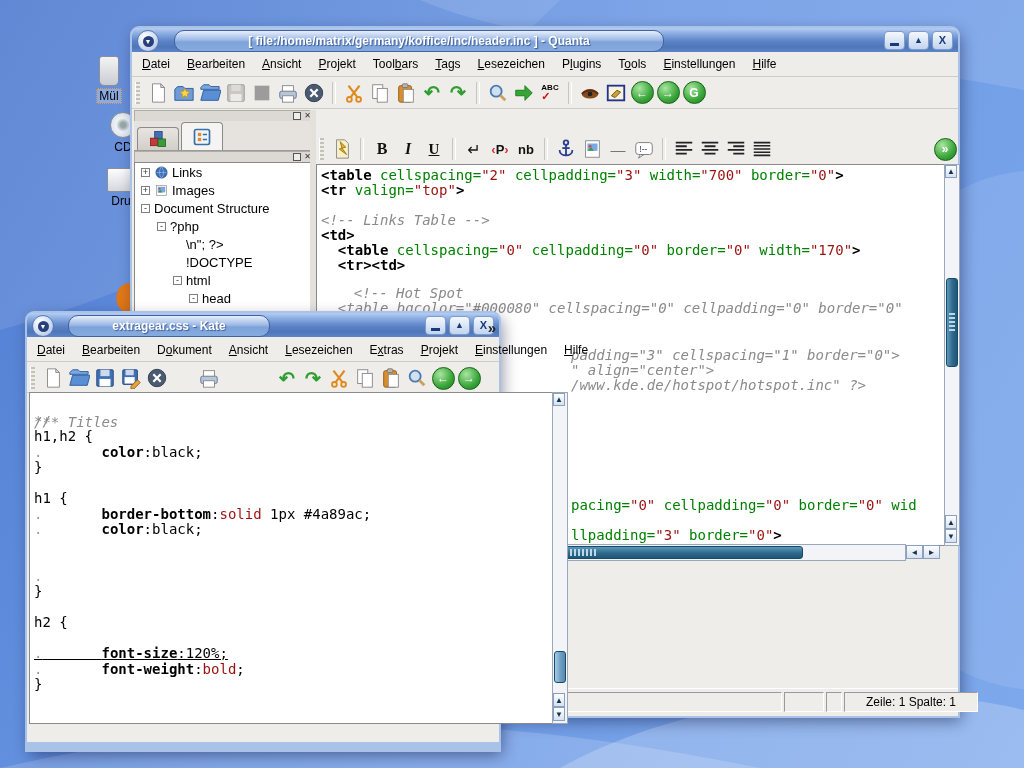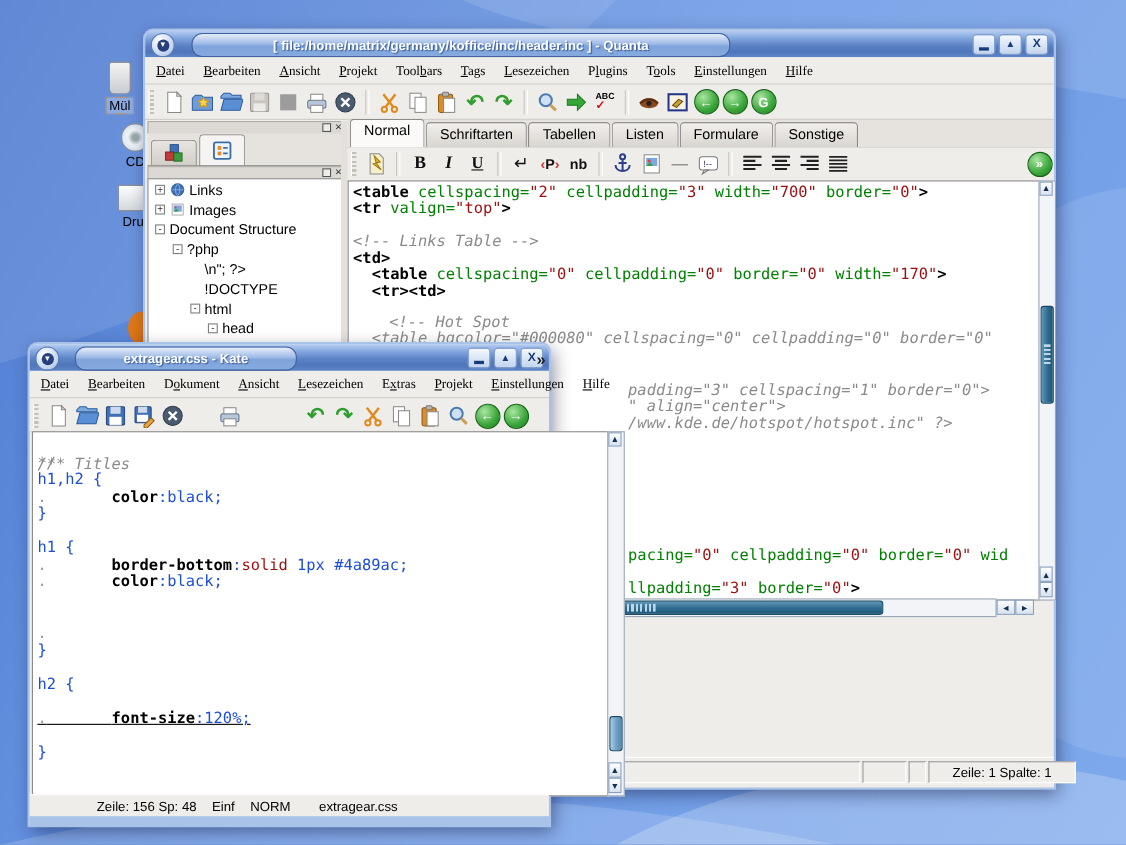--- a/index.html
+++ b/index.html
@@ -33,21 +33,21 @@
   .wbtns{position:absolute;right:5px;top:3px;display:flex;gap:3px;}
   .wbtn{width:19px;height:17px;border-radius:4px;
         background:linear-gradient(#f4f8fd,#c2d4ee);border:1px solid #7f9cc8;
         color:#173a7a;font-weight:bold;display:flex;align-items:center;justify-content:center;}
   .wbtn .minbar{width:9px;height:3px;background:#173a7a;margin-top:8px;}
   .wbtn .maxtri{font-size:9px;line-height:9px;}
   .wbtn .xg{font-size:11px;line-height:11px;font-weight:bold;}
 
   .menubar{position:absolute;left:0;right:0;height:24px;background:#efedea;
            border-bottom:1px solid #cfcbc6;display:flex;align-items:center;
-           font-size:12px;color:#000;padding-left:10px;font-family:Liberation Serif, serif;}
+           font-size:12px;color:#000;padding-left:10px;}
   .menu-item{margin-right:17px;white-space:nowrap;}
   .menu-item u{text-decoration:underline;}
 
   .toolbar{position:absolute;background:#efedea;border-bottom:1px solid #cfcbc6;
            display:flex;align-items:center;overflow:hidden;}
   .grip{width:4px;height:22px;margin:0 5px 0 3px;
         background:repeating-linear-gradient(180deg,#c4c0ba 0 2px,transparent 2px 4px);
         border-left:1px solid #fff;}
   .ticon{width:26px;height:26px;display:flex;align-items:center;justify-content:center;flex:0 0 auto;}
   .ticon svg{width:22px;height:22px;}
@@ -87,21 +87,21 @@
         font-size:13px;margin-right:1px;white-space:nowrap;}
   .etab.active{background:#fbfaf8;height:23px;}
 
   
   .editor{position:absolute;background:#fff;border:1px solid #8a8a8a;overflow:hidden;}
   .cl{position:absolute;white-space:pre;font-family:"DejaVu Sans Mono",monospace;font-size:14px;line-height:15px;}
   .c-tag{color:#000;font-weight:bold;}
   .c-attr{color:#008000;}
   .c-val{color:#9c0f0f;}
   .c-com{color:#8a8a8a;font-style:italic;}
-  .c-plain{color:#1d4ed8;}
+  .c-plain{color:#000000;}
   .c-prop{color:#000;font-weight:bold;}
   .c-kw{color:#9c0f0f;}
   .c-ws{color:#9a9a9a;}
 
   
   .sbv,.sbh{position:absolute;background:#f2f4f7;border:1px solid #9aa7b8;}
   .sbbtn{position:absolute;background:linear-gradient(#fdfefe,#d7e2ef);border:1px solid #8aa0c0;
          display:flex;align-items:center;justify-content:center;font-size:8px;color:#14304f;box-sizing:border-box;}
   .sbthumb{position:absolute;border-radius:3px;border:1px solid #174a66;
          background:linear-gradient(90deg,#5e98b8,#2e6a8e 55%,#1f5674);}
@@ -359,28 +359,20 @@
           <span class="pm">-</span>
           <span>html</span>
         </div>
         <div class="titem" style="padding-left: 54px;">
           <span class="pm">-</span>
           <span>head</span>
         </div>
       </div>
     <div class="splitter" style="left:178px;top:82px;width:6px;height:476px;"></div>
 
-    <div class="etabs" style="left:184px;top:81px;right:0;height:25px;" id="q-tabs">
-        <div class="etab active">Normal</div>
-        <div class="etab">Schriftarten</div>
-        <div class="etab">Tabellen</div>
-        <div class="etab">Listen</div>
-        <div class="etab">Formulare</div>
-        <div class="etab">Sonstige</div>
-      </div>
     <div class="toolbar" style="left:184px;top:106px;right:0;height:30px;" id="q-format">
         <div class="grip"></div>
         <div class="ticon">
           <svg viewBox="0 0 24 24">
             <path d="M6 2h9l4 4v16H6z" fill="#f7efc8" stroke="#888"></path>
             <path d="M10 4l6 6-4 1 5 7-8-6 3-1z" fill="#e8b41e" stroke="#9a7510"></path>
           </svg>
         </div>
         <div class="tsep"></div>
         <div class="ticon">
@@ -619,31 +611,26 @@
         <div class="cl" style="top: 67px; left: 4px;"><span class="c-plain">}</span></div>
         <div class="cl" style="top: 82.5px; left: 4px;"></div>
         <div class="cl" style="top: 98px; left: 4px;"><span class="c-plain">h1 {</span></div>
         <div class="cl" style="top: 113.5px; left: 4px;"><span class="c-ws">.</span><span class="c-plain">       </span><span class="c-prop">border-bottom</span><span class="c-plain">:</span><span class="c-kw">solid</span><span class="c-plain"> 1px #4a89ac;</span></div>
         <div class="cl" style="top: 129px; left: 4px;"><span class="c-ws">.</span><span class="c-plain">       </span><span class="c-prop">color</span><span class="c-plain">:black;</span></div>
         <div class="cl" style="top: 175.5px; left: 4px;"><span class="c-ws">.</span></div>
         <div class="cl" style="top: 191px; left: 4px;"><span class="c-plain">}</span></div>
         <div class="cl" style="top: 206.5px; left: 4px;"></div>
         <div class="cl" style="top: 222px; left: 4px;"><span class="c-plain">h2 {</span></div>
         <div class="cl" style="top: 253px; left: 4px; text-decoration: underline;"><span class="c-ws">.</span><span class="c-plain">       </span><span class="c-prop">font-size</span><span class="c-plain">:120%;</span></div>
+        <div class="cl" style="top: 268.5px; left: 4px;"><span class="c-ws">.</span><span class="c-plain">       </span><span class="c-prop">font-weight</span><span class="c-plain">:</span><span class="c-kw">bold</span><span class="c-plain">;</span></div>
         <div class="cl" style="top: 284px; left: 4px;"><span class="c-plain">}</span></div>
       </div>
 
     <div class="sbv" style="left:525px;top:79px;width:14px;height:330px;">
       <div class="sbbtn" style="left:0;top:0;width:12px;height:13px;">▲</div>
       <div class="sbthumb" style="left:1px;top:258px;width:10px;height:30px;background:linear-gradient(90deg,#a8cce8,#6f9fc4 55%,#5a88ac);"></div>
       <div class="sbbtn" style="left:0;top:300px;width:12px;height:14px;">▲</div>
       <div class="sbbtn" style="left:0;top:314px;width:12px;height:14px;">▼</div>
     </div>
 
-    <div class="statusbar kstatus" style="left:0;right:0;top:409px;height:20px;display:flex;align-items:center;">
-      <span style="margin-left:61px;">Zeile: 156 Sp: 48</span>
-      <span style="margin-left:14px;">Einf</span>
-      <span style="margin-left:14px;">NORM</span>
-      <span style="margin-left:26px;">extragear.css</span>
-    </div>
     <div class="kbottom"></div>
   </div>
 </div>
 
 </body></html>

